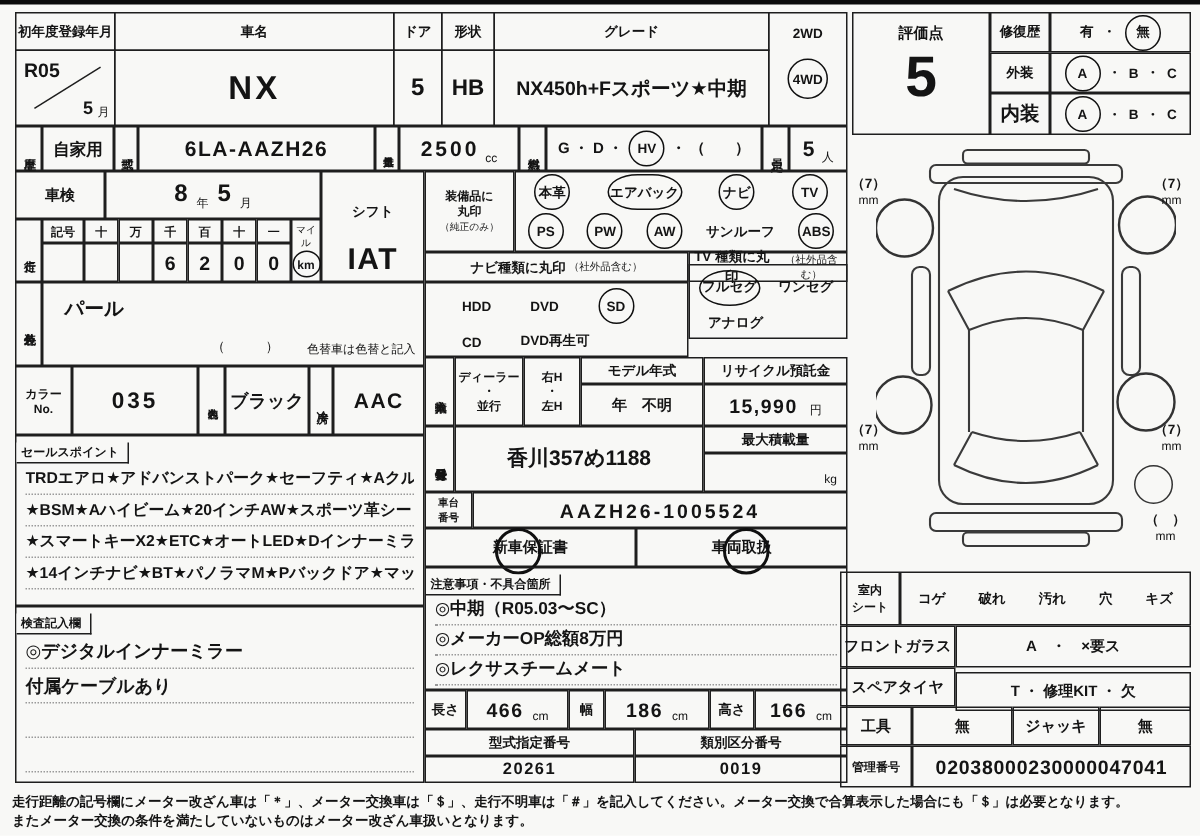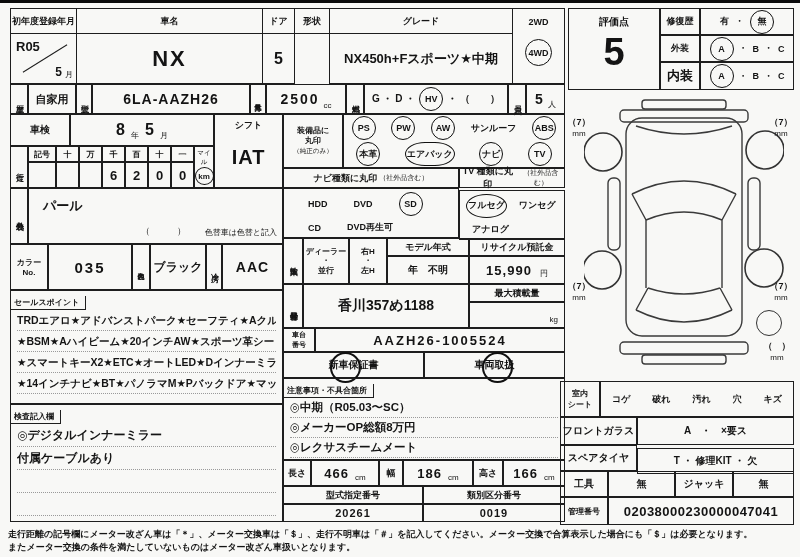--- a/index.html
+++ b/index.html
@@ -49,20 +49,23 @@
     <span style="position:absolute;right:14px;bottom:4px;font-size:12px;font-weight:bold;">5</span>
     <span style="position:absolute;right:3px;bottom:3px;font-size:8px;">月</span>
     <span style="position:absolute;left:8px;top:24px;width:52px;height:1px;background:#1e1e1e;transform:rotate(-32deg);"></span>
   </div>
   <div class="cell" style="left:76px;top:33px;width:187px;height:51px;font-size:22px;font-weight:bold;letter-spacing:2px;">
       <span>NX</span>
     </div>
   <div class="cell" style="left:262px;top:33px;width:33px;height:51px;font-size:16px;font-weight:bold;">
       <span>5</span>
     </div>
+  <div class="cell" style="left:294px;top:33px;width:36px;height:51px;font-size:15px;font-weight:bold;">
+      <span>HB</span>
+    </div>
   <div class="cell col" style="left:329px;top:33px;width:184px;height:51px;font-size:13px;font-weight:bold;line-height:1.35;">
     <span>NX450h+Fスポーツ★中期</span>
   </div>
   <div class="cell col" style="left:512px;top:8px;width:53px;height:76px;justify-content:flex-start;">
     <span style="font-size:9px;font-weight:bold;margin-top:8px;">2WD</span>
     <span class="c md" style="margin-top:12px;">4WD</span>
   </div>
 
   <div class="cell vlab" style="left:10px;top:84px;width:18px;height:30px;">
       <span>車歴</span>
@@ -102,21 +105,21 @@
   <div class="cell hdr" style="left:10px;top:114px;width:60px;height:32px;font-size:10px;">
       <span>車検</span>
     </div>
   <div class="cell" style="left:70px;top:114px;width:144px;height:32px;gap:6px;">
     <span style="font-size:16px;font-weight:bold;">8</span>
     <span style="font-size:8px;margin-top:10px;">年</span>
     <span style="font-size:16px;font-weight:bold;">5</span>
     <span style="font-size:8px;margin-top:10px;">月</span>
   </div>
   <div class="cell col" style="left:214px;top:114px;width:69px;height:74px;justify-content:flex-start;">
-    <span style="font-size:9px;font-weight:bold;margin-top:4px;">シフト</span>
+    <span style="font-size:9px;font-weight:bold;margin-top:20px;">シフト</span>
     <span style="font-size:20px;font-weight:bold;margin-top:14px;letter-spacing:1px;">IAT</span>
   </div>
 
   <div class="cell vlab" style="left:10px;top:146px;width:18px;height:42px;">
       <span>走行</span>
     </div>
 
   <div class="cell" style="left:28px;top:146px;width:28px;height:16px;font-size:8px;font-weight:bold;">
       <span>記号</span>
     </div>
@@ -173,33 +176,33 @@
     <span style="position:absolute;right:96px;bottom:5px;font-size:9px;">（　　　）</span>
     <span style="position:absolute;right:5px;bottom:5px;font-size:8px;">色替車は色替と記入</span>
   </div>
 
   <div class="cell col" style="left:283px;top:114px;width:60px;height:54px;">
     <span class="lbl2">装備品に</span>
     <span class="lbl2">丸印</span>
     <span style="font-size:6.5px;margin-top:2px;">（純正のみ）</span>
   </div>
   <div class="cell col" style="left:343px;top:114px;width:222px;height:54px;justify-content:space-around;">
+    <div style="display:flex;width:100%;justify-content:space-around;align-items:center;font-size:9px;font-weight:bold;">
+      <span class="c">本革</span>
+      <span class="c" style="border-radius:40%/50%;">エアバック</span>
+      <span class="c">ナビ</span>
+      <span class="c">TV</span>
+    </div>
     <div style="display:flex;width:100%;justify-content:space-around;align-items:center;font-size:9px;font-weight:bold;">
       <span class="c">PS</span>
       <span class="c">PW</span>
       <span class="c">AW</span>
       <span>サンルーフ</span>
       <span class="c">ABS</span>
     </div>
-    <div style="display:flex;width:100%;justify-content:space-around;align-items:center;font-size:9px;font-weight:bold;">
-      <span class="c">本革</span>
-      <span class="c" style="border-radius:40%/50%;">エアバック</span>
-      <span class="c">ナビ</span>
-      <span class="c">TV</span>
-    </div>
   </div>
 
   <div class="cell" style="left:283px;top:168px;width:176px;height:20px;gap:2px;">
     <span style="font-size:9px;font-weight:bold;">ナビ種類に丸印</span>
     <span style="font-size:7px;">（社外品含む）</span>
   </div>
   <div class="cell" style="left:459px;top:168px;width:106px;height:20px;gap:2px;">
     <span style="font-size:9px;font-weight:bold;">TV 種類に丸印</span>
     <span style="font-size:7px;">（社外品含む）</span>
   </div>
@@ -207,21 +210,21 @@
     <div style="display:flex;align-items:center;gap:26px;padding-left:24px;font-size:9px;font-weight:bold;">
       <span>HDD</span>
       <span>DVD</span>
       <span class="c">SD</span>
     </div>
     <div style="display:flex;align-items:center;gap:26px;padding-left:24px;font-size:9px;font-weight:bold;">
       <span>CD</span>
       <span>DVD再生可</span>
     </div>
   </div>
-  <div class="cell col" style="left:459px;top:190px;width:106px;height:50px;justify-content:space-around;align-items:stretch;">
+  <div class="cell col" style="left:459px;top:176px;width:106px;height:50px;justify-content:space-around;align-items:stretch;">
     <div style="display:flex;align-items:center;gap:12px;padding-left:6px;font-size:9px;font-weight:bold;">
       <span class="c" style="min-width:30px;">フルセグ</span>
       <span>ワンセグ</span>
     </div>
     <div style="display:flex;align-items:center;padding-left:12px;font-size:9px;font-weight:bold;">
       <span>アナログ</span>
     </div>
   </div>
 
   <div class="cell col" style="left:10px;top:244px;width:38px;height:46px;">

